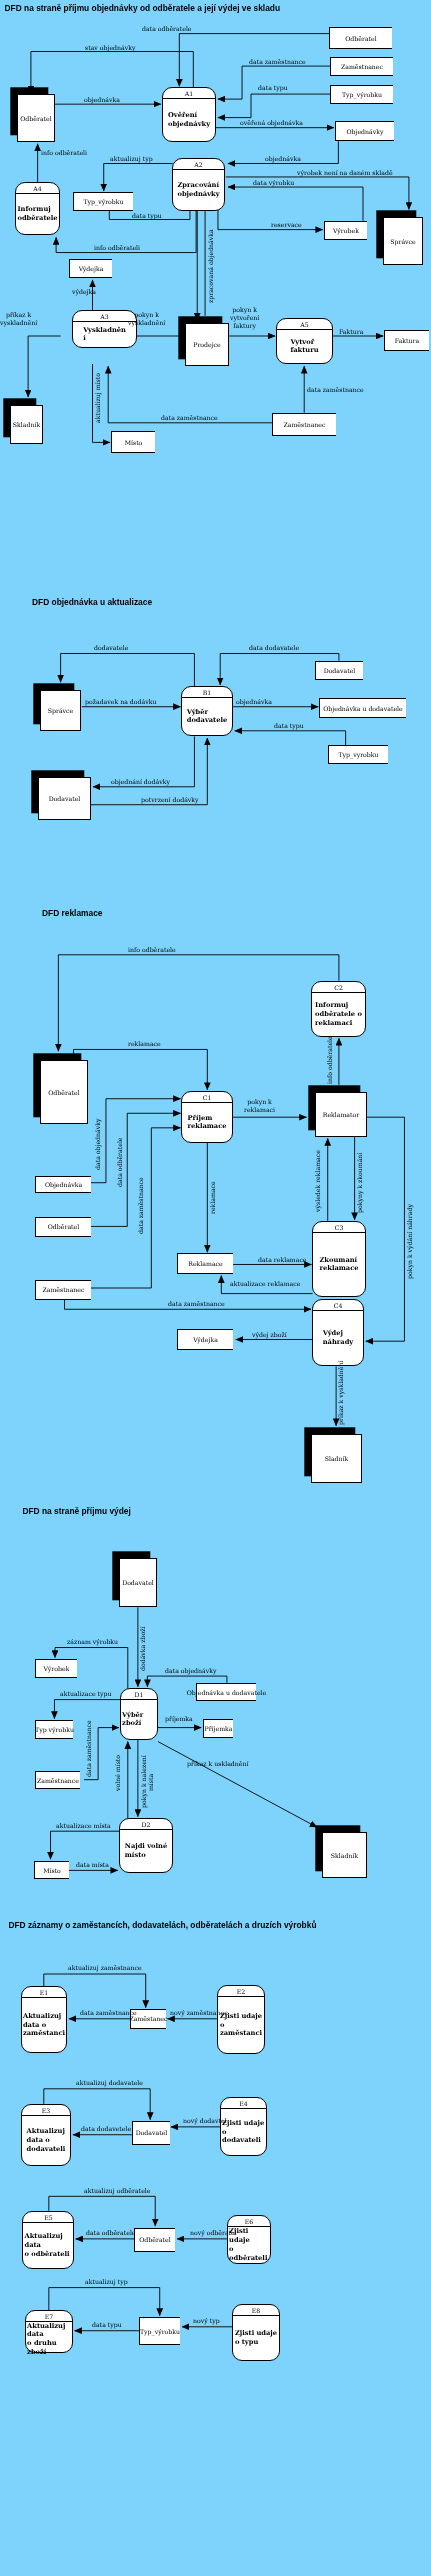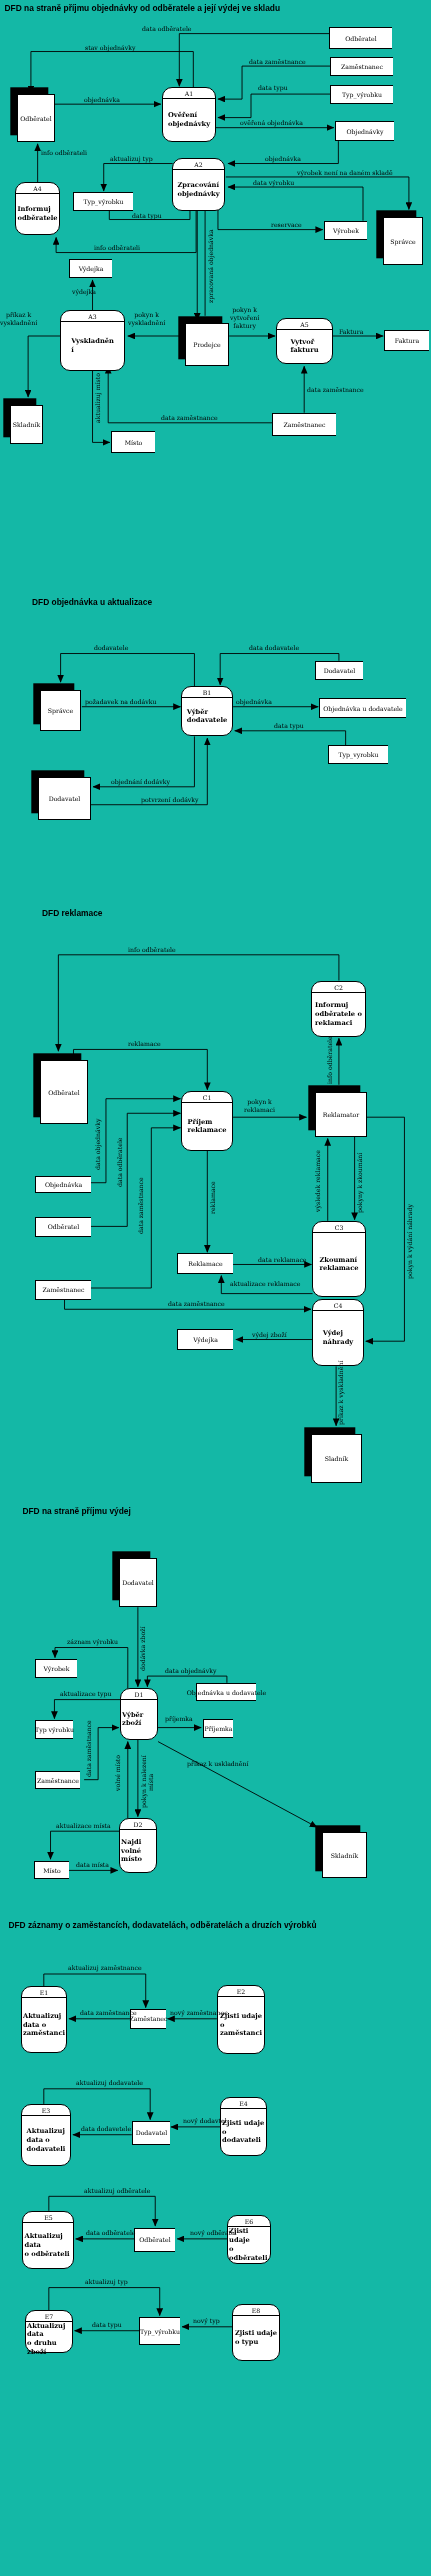--- a/index.html
+++ b/index.html
@@ -1,16 +1,16 @@
 <!DOCTYPE html>
 <html style="font-size:9px"><head>
 <meta charset="utf-8">
 <style>
   html,body{margin:0;padding:0;background:#fdfefb;}
-  #canvas{position:relative;width:432px;height:2576px;background:#14b8a6;color:#000;
+  #canvas{position:relative;width:432px;height:2576px;background:#7dd3fc;color:#000;
           font-family:"DejaVu Serif",serif;}
   svg.flows{position:absolute;left:0;top:0;}
   .ttl{position:absolute;font:bold 8.4px "Liberation Sans",sans-serif;white-space:pre;}
   .proc{position:absolute;border:1.1px solid #000;border-radius:10px;background:#fff;
         display:flex;flex-direction:column;box-sizing:border-box;}
   .pid{font:6.2px "DejaVu Serif",serif;text-align:center;padding:1.7px 0 1.1px;border-bottom:0.6px solid #000;}
   .pnm{flex:1;display:flex;align-items:center;justify-content:center;text-align:left;
        font:bold 6.7px "DejaVu Serif",serif;line-height:1.3;white-space:pre-line;padding:0 1.1px;}
   .store{position:absolute;border:1.1px solid #000;border-right:none;background:#fff;
          display:flex;align-items:center;justify-content:center;font:6.2px "DejaVu Serif",serif;
@@ -136,21 +136,21 @@
 <div class="proc" style="left:172px;top:158px;width:53px;height:53px">
   <div class="pid">A2</div>
   <div class="pnm">Zpracování
 objednávky</div>
 </div>
 <div class="ent" style="left:383px;top:217px;width:40px;height:48px">
       <span>Správce</span>
     </div>
 <div class="store" style="left:324px;top:221px;width:43px;height:18.5px"><span>Výrobek</span></div>
 <div class="store" style="left:69px;top:259px;width:43px;height:18.5px"><span>Výdejka</span></div>
-<div class="proc" style="left:60px;top:310px;width:65px;height:61px">
+<div class="proc" style="left:72px;top:310px;width:65px;height:38px">
   <div class="pid">A3</div>
   <div class="pnm">Vyskladněn
 í</div>
 </div>
 <div class="ent" style="left:185px;top:323px;width:44px;height:43px">
       <span>Prodejce</span>
     </div>
 <div class="proc" style="left:276px;top:318px;width:57px;height:46px">
   <div class="pid">A5</div>
   <div class="pnm">Vytvoř
@@ -220,21 +220,21 @@
 
 <div class="proc" style="left:311px;top:981px;width:55px;height:56px">
   <div class="pid">C2</div>
   <div class="pnm">Informuj
 odběratele o
 reklamaci</div>
 </div>
 <div class="ent" style="left:40px;top:1060px;width:48px;height:64px">
       <span>Odběratel</span>
     </div>
-<div class="proc" style="left:181px;top:1091px;width:52px;height:60px">
+<div class="proc" style="left:181px;top:1091px;width:52px;height:52px">
   <div class="pid">C1</div>
   <div class="pnm">Příjem
 reklamace</div>
 </div>
 <div class="ent" style="left:315px;top:1092px;width:52px;height:45px">
       <span>Reklamator</span>
     </div>
 <div class="store" style="left:35px;top:1176px;width:56px;height:17px"><span>Objednávka</span></div>
 <div class="store" style="left:35px;top:1217px;width:56px;height:19.6px"><span>Odběratel</span></div>
 <div class="store" style="left:35px;top:1280px;width:56px;height:19.6px"><span>Zaměstnanec</span></div>
@@ -279,21 +279,21 @@
     </div>
 <div class="store" style="left:35px;top:1659px;width:42px;height:19px"><span>Výrobek</span></div>
 <div class="store" style="left:196px;top:1683px;width:60px;height:18px"><span>Objednávka u dodavatele</span></div>
 <div class="proc" style="left:120px;top:1688px;width:38px;height:52px">
   <div class="pid">D1</div>
   <div class="pnm">Výběr zboží</div>
 </div>
 <div class="store" style="left:35px;top:1720px;width:38px;height:18.5px"><span>Typ výrobku</span></div>
 <div class="store" style="left:35px;top:1771px;width:45px;height:18px"><span>Zaměstnance</span></div>
 <div class="store" style="left:203px;top:1719px;width:30px;height:18.5px"><span>Příjemka</span></div>
-<div class="proc" style="left:119px;top:1818px;width:38px;height:55px">
+<div class="proc" style="left:119px;top:1818px;width:54px;height:55px">
   <div class="pid">D2</div>
   <div class="pnm">Najdi volné
 místo</div>
 </div>
 <div class="store" style="left:34px;top:1861px;width:35px;height:18px"><span>Místo</span></div>
 <div class="ent" style="left:322px;top:1832px;width:45px;height:46px">
       <span>Skladník</span>
     </div>
 
 <div class="vlb" style="left:140px;top:1620px;height:57px">dodávka zboží</div>

